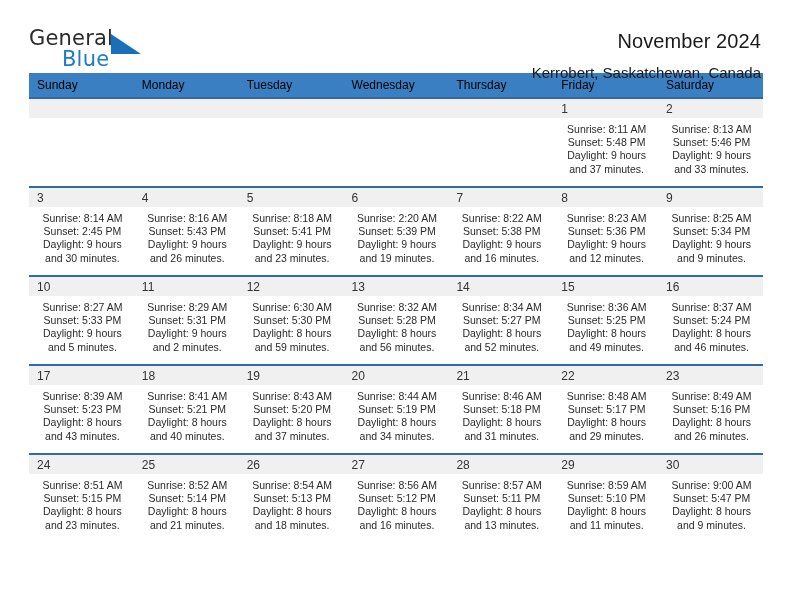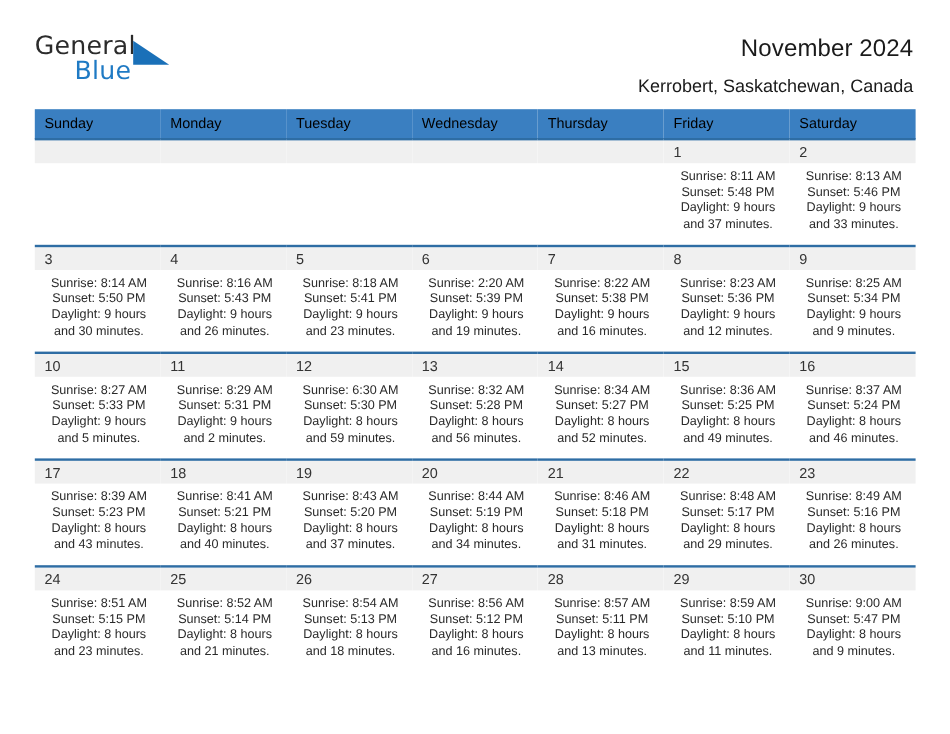--- a/index.html
+++ b/index.html
@@ -18,21 +18,21 @@
   .page {
     width: 792px;
     height: 612px;
     position: relative;
     box-sizing: border-box;
     padding: 0 29px;
   }
 
   
   .header {
-    height: 91px;
+    height: 73px;
     display: flex;
     align-items: flex-start;
     justify-content: space-between;
     padding-top: 26px;
     box-sizing: border-box;
   }
 
   .logo {
     position: relative;
     width: 115px;
@@ -224,21 +224,21 @@
               </div>
             </div>
           </td>
         </tr>
         <tr class="week-row">
           <td>
             <div class="cell">
               <div class="daynum-band">3</div>
               <div class="cell-body">
                 <div>Sunrise: 8:14 AM</div>
-                <div>Sunset: 5:50 PM</div>
+                <div>Sunset: 2:45 PM</div>
                 <div>Daylight: 9 hours</div>
                 <div>and 30 minutes.</div>
               </div>
             </div>
           </td>
           <td>
             <div class="cell">
               <div class="daynum-band">4</div>
               <div class="cell-body">
                 <div>Sunrise: 8:16 AM</div>

